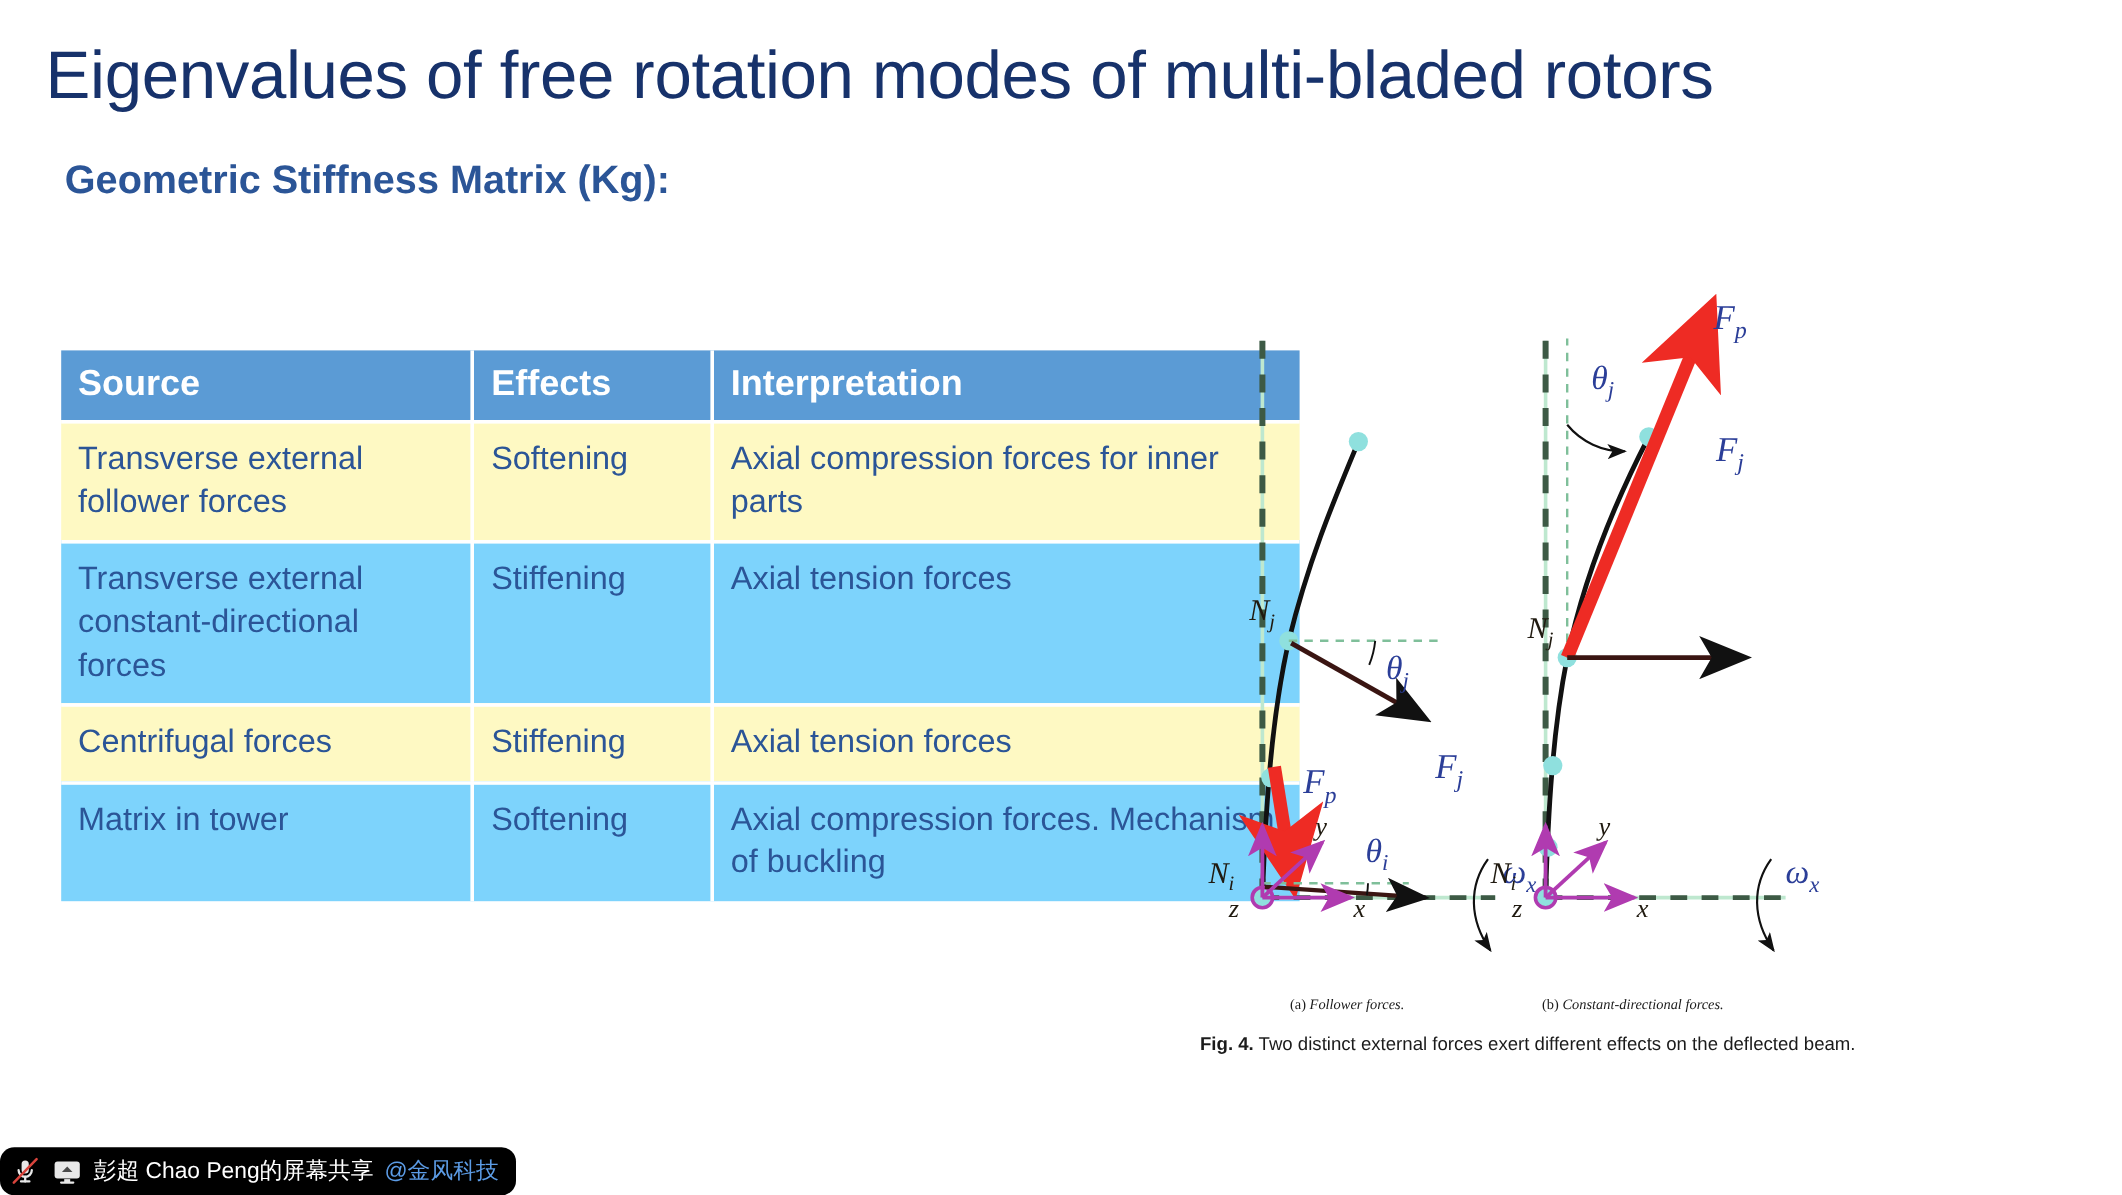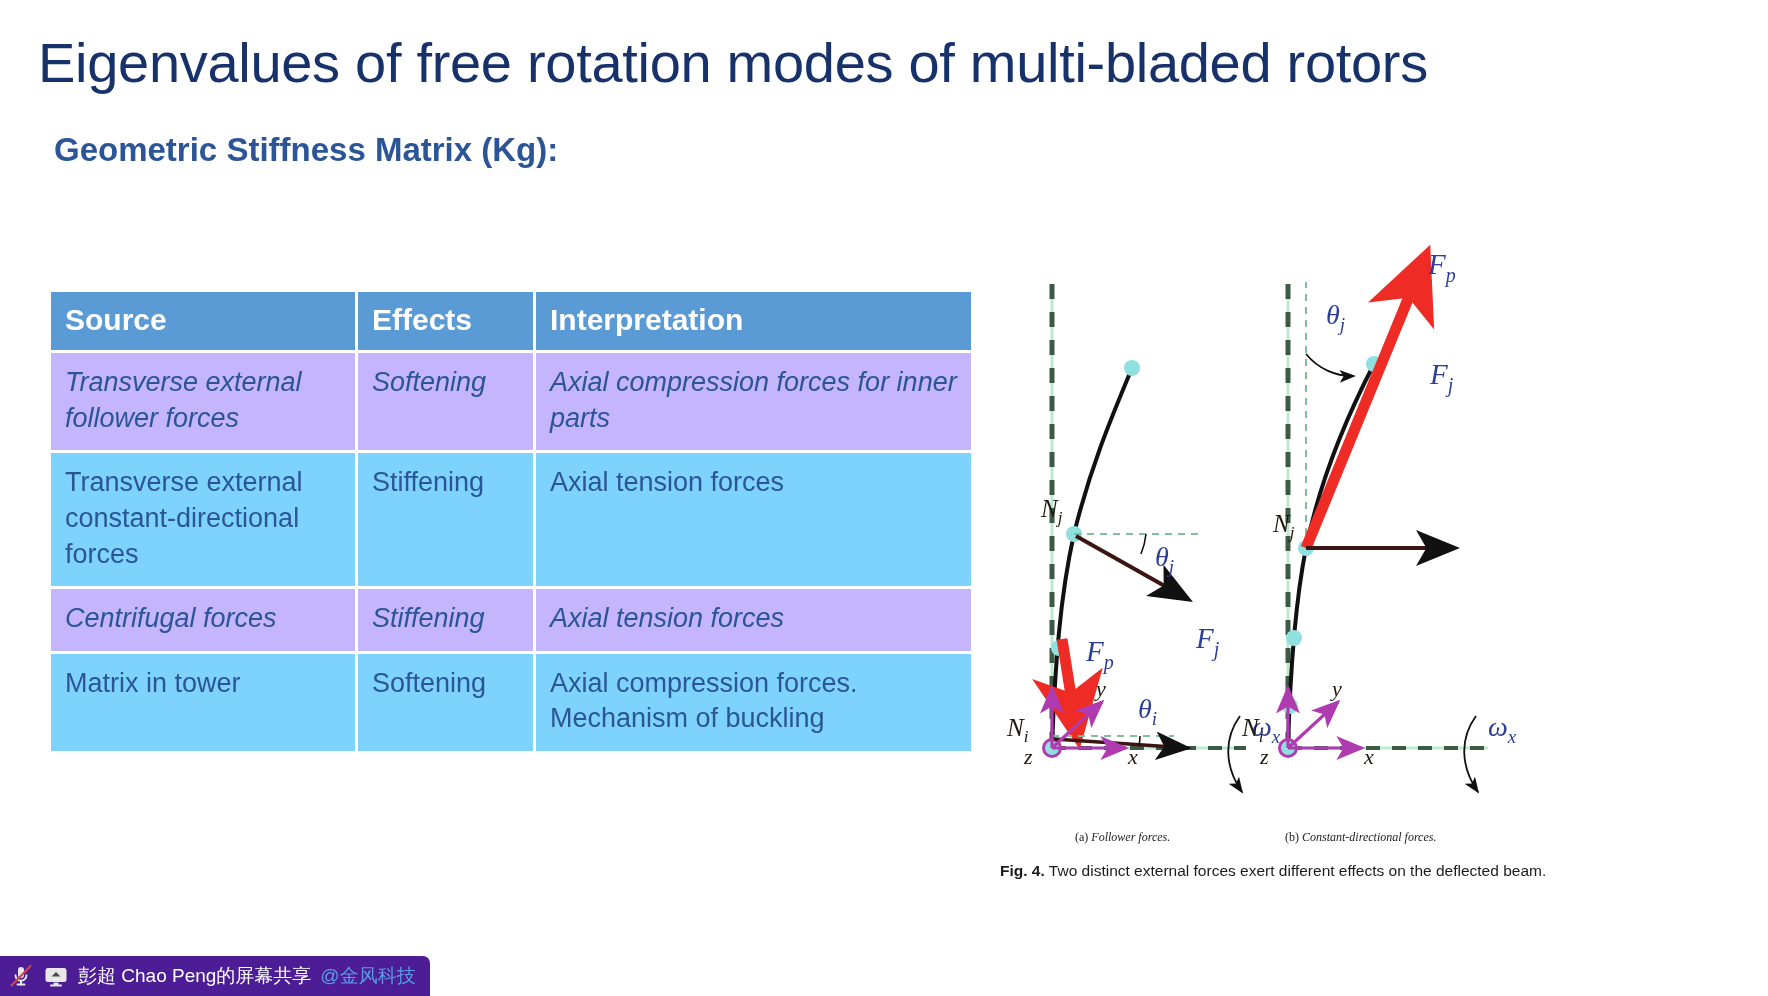--- a/index.html
+++ b/index.html
@@ -40,21 +40,21 @@
     color: #2B5597;
     font-weight: 700;
     white-space: nowrap;
   }
 
   
   .tbl-wrap {
     position: absolute;
     left: 51px;
     top: 292px;
-    width: 920px;
+    width: 1032px;
   }
   table.kg-table {
     width: 100%;
     border-collapse: separate;
     border-spacing: 0;
     table-layout: fixed;
   }
   table.kg-table col.c-source { width: 307px; }
   table.kg-table col.c-effects { width: 178px; }
   table.kg-table col.c-interp { width: 435px; }
@@ -75,21 +75,21 @@
   table.kg-table td {
     font-size: 27px;
     color: #2B5597;
     line-height: 1.32;
     padding: 12px 14px 14px 14px;
     vertical-align: top;
     border-right: 3px solid #ffffff;
     border-top: 3px solid #ffffff;
   }
   table.kg-table td:last-child { border-right: none; }
-  table.kg-table tbody tr.row-dark td { background: #c4b5fd; font-style: italic; }
+  table.kg-table tbody tr.row-dark td { background: #fef9c3; }
   table.kg-table tbody tr.row-light td { background: #7dd3fc; }
 
   
   .figure {
     position: absolute;
     left: 1000px;
     top: 236px;
     width: 560px;
     height: 660px;
   }
@@ -118,26 +118,27 @@
   .sub-caption .txt { font-style: italic; }
   #cap-a { left: 1075px; top: 830px; }
   #cap-b { left: 1285px; top: 830px; }
 
   
   .share-bar {
     position: absolute;
     left: 0;
     bottom: 0;
     height: 40px;
-    background: #4c1d95;
+    background: #000000;
     border-top-right-radius: 7px;
     display: flex;
     align-items: center;
     padding: 0 14px 0 8px;
     gap: 9px;
+    border-radius: 12px;
   }
   .share-bar .ic { display: flex; align-items: center; }
   .share-text {
     color: #ffffff;
     font-size: 19px;
     font-family: "Liberation Sans", sans-serif;
     white-space: nowrap;
   }
   .share-org {
     color: #5C9CE6;

